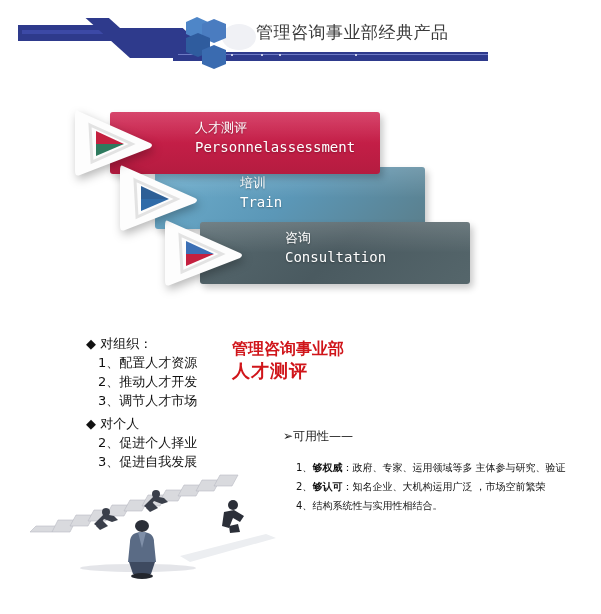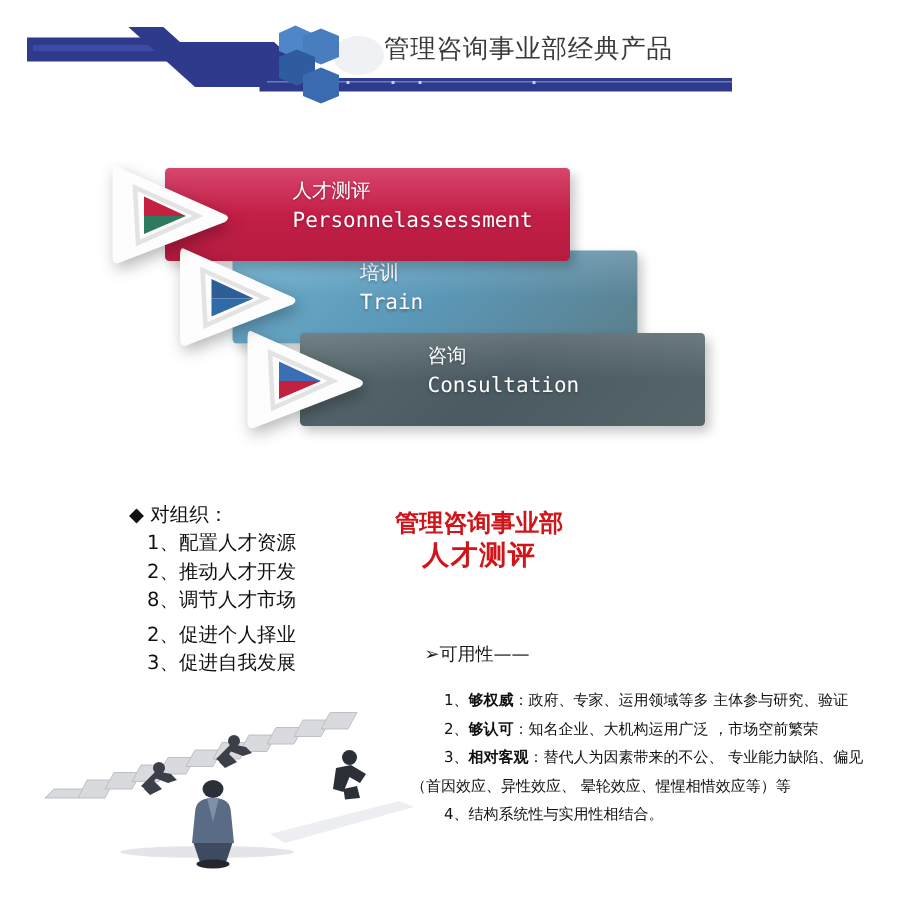--- a/index.html
+++ b/index.html
@@ -265,21 +265,20 @@
     height: 130px;
   }
 
   .col-right {
     position: absolute;
     left: 232px;
     top: 0;
     width: 369px;
   }
   .rt-title {
-    text-align: center;
     color: #d0151a;
     font-size: 16px;
     line-height: 22px;
     font-weight: bold;
     margin-top: 8px;
     width: 175px;
   }
   .rt-title .l2 { font-size: 18px; letter-spacing: 1px; }
   .rt-lead {
     position: absolute;
@@ -384,24 +383,25 @@
 </div>
 
 <div class="bottom">
 
   <div class="col-left">
 
     <div class="group">
       <div class="group-head">◆   对组织：</div>
       <div class="item">1、配置人才资源</div>
       <div class="item">2、推动人才开发</div>
-      <div class="item">8、调节人才市场</div>
+      <div class="item">3、调节人才市场</div>
     </div>
 
     <div class="group">
+      <div class="group-head">◆   对个人</div>
       <div class="item">2、促进个人择业</div>
       <div class="item">3、促进自我发展</div>
     </div>
 
     <svg class="illus" viewBox="0 0 265 130">
 
       <g fill="#d9dade" stroke="#b9bbc2" stroke-width="0.6">
         <polygon points="0,62 22,62 28,56 6,56"></polygon>
         <polygon points="22,62 40,62 46,50 28,50"></polygon>
         <polygon points="40,56 58,56 64,45 46,45"></polygon>
@@ -448,17 +448,16 @@
     <div class="rt-title">
       <div class="l1">管理咨询事业部</div>
       <div class="l2">人才测评</div>
     </div>
 
     <div class="rt-lead">➢可用性——</div>
 
     <div class="rt-list">
       <div class="li"><span>1、</span><b>够权威</b><span>：政府、专家、运用领域等多 主体参与研究、验证</span></div>
       <div class="li"><span>2、</span><b>够认可</b><span>：知名企业、大机构运用广泛 ，市场空前繁荣</span></div>
-      <div class="li"><span>3、</span><b>相对客观</b><span>：替代人为因素带来的不公、 专业能力缺陷、偏见（首因效应、异性效应、 晕轮效应、惺惺相惜效应等）等</span></div>
       <div class="li"><span>4、</span><b></b><span>结构系统性与实用性相结合。</span></div>
     </div>
   </div>
 </div>
 
 </body></html>

